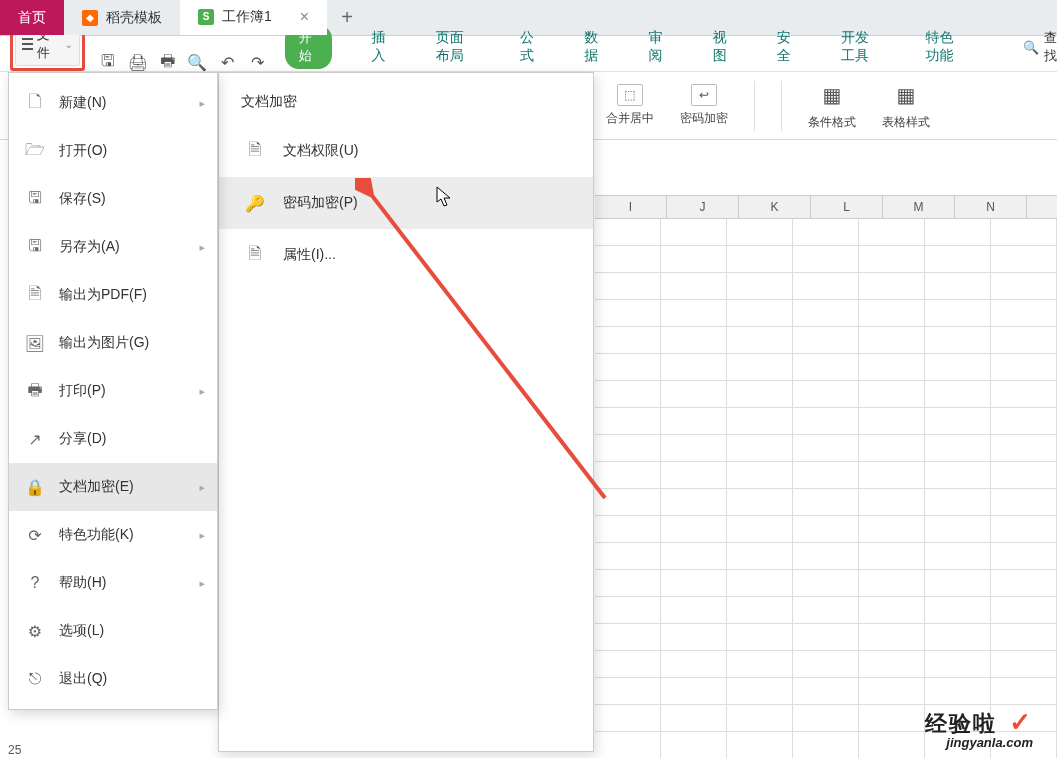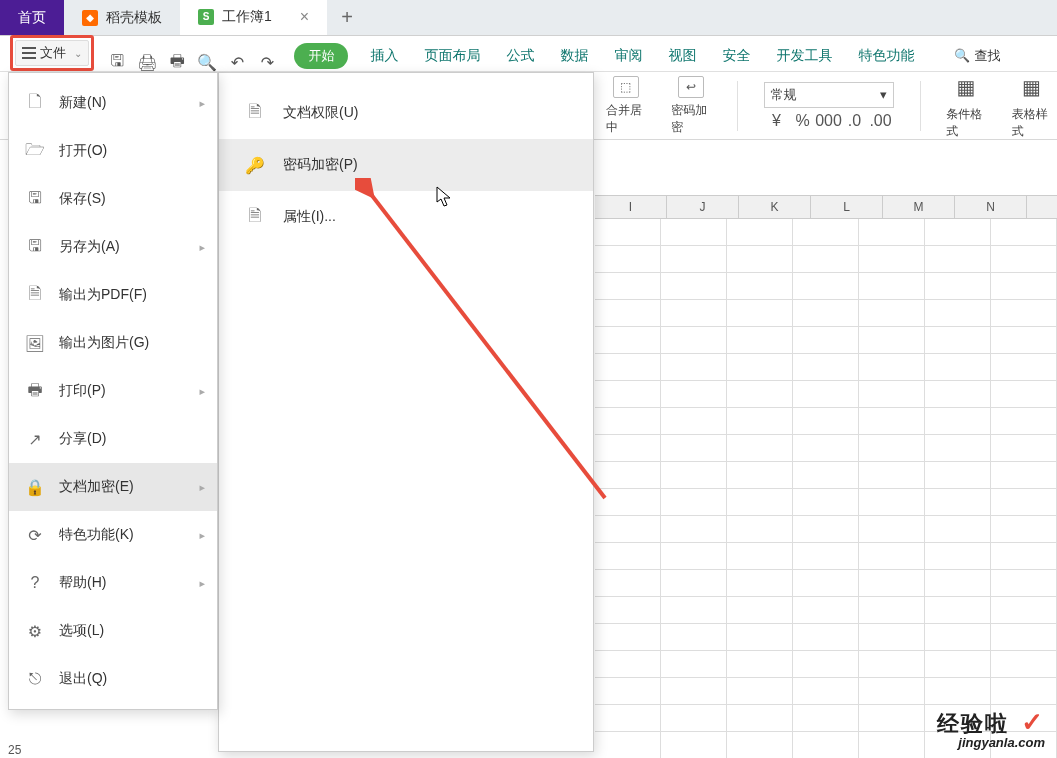--- a/index.html
+++ b/index.html
@@ -24,21 +24,21 @@
     }
     .tab {
       display: flex;
       align-items: center;
       padding: 0 18px;
       gap: 8px;
       font-size: 14px;
       position: relative;
     }
     .tab-home {
-      background: #4c1d95;
+      background: #be185d;
       color: #fff;
       font-weight: 500;
     }
     .tab-docer { background: #e8ecef; }
     .tab-workbook {
       background: #fff;
       border-bottom: 2px solid #fff;
     }
     .tab-close {
       margin-left: 20px;
@@ -87,21 +87,21 @@
     }
     .hamburger { display:inline-block; width:14px; height:12px; position:relative; }
     .hamburger::before, .hamburger::after, .hamburger span {
       content:""; position:absolute; left:0; right:0; height:2px; background:#555;
     }
     .hamburger::before{top:0;} .hamburger span{top:5px;} .hamburger::after{bottom:0;}
     .file-dd-arrow { font-size:10px; color:#888; margin-left:4px;}
     .qat { display:flex; gap:12px; margin-left:10px; margin-right:18px;}
     .qat-icon { width:18px; height:18px; color:#555; cursor:pointer; display:flex; align-items:center; justify-content:center; font-size:16px;}
     
-    .ribbon-tabs { display:flex; gap:18px; align-items:center;font-family:Liberation Mono, monospace; }
+    .ribbon-tabs { display:flex; gap:36px; align-items:center; }
     .ribbon-tab { font-size:14px; color:#0f766e; padding:6px 4px; cursor:pointer; }
     .ribbon-tab-active {
       background: #4caf50; color:#fff; padding:4px 14px; border-radius:14px; font-size:13px;
     }
     .find-btn { display:flex; align-items:center; gap:4px; margin-left:18px;}
     
     
     .ribbon-content {
       height: 68px;
       background: #fff;
@@ -217,21 +217,21 @@
     .cursor {
       position:absolute;
       top:186px; left:436px;
       z-index:40;
       pointer-events:none;
     }
     
     
     .watermark {
       position:absolute;
-      right:12px; bottom:8px;
+      right:24px; bottom:8px;
       text-align:right;
       z-index:50;
       pointer-events:none;
     }
     .wm-top { font-size:22px; font-weight:900; color:#222; letter-spacing:2px; }
     .wm-check { color:#e74c3c; font-size:26px; font-weight:900; margin-left:4px;}
     .wm-bottom { font-size:13px; font-style:italic; font-weight:700; color:#222; margin-top:-4px;}
   </style>
 </head>
 <body>
@@ -291,33 +291,20 @@
 <div class="ribbon-content">
   <div class="ribbon-group">
     <span class="ribbon-ico">⬚</span>
     <span>合并居中</span>
   </div>
   <div class="ribbon-group">
     <span class="ribbon-ico">↩</span>
     <span>密码加密</span>
   </div>
   <div class="sep"></div>
-  <div class="ribbon-group">
-    <div class="num-format-select">
-      <span>常规</span>
-      <span>▾</span>
-    </div>
-    <div class="ribbon-group-row">
-      <span class="qat-icon">¥</span>
-      <span class="qat-icon">%</span>
-      <span class="qat-icon">000</span>
-      <span class="qat-icon">.0</span>
-      <span class="qat-icon">.00</span>
-    </div>
-  </div>
   <div class="sep"></div>
   <div class="ribbon-group">
     <span class="lrg-icon">▦</span>
     <span>条件格式</span>
   </div>
   <div class="ribbon-group">
     <span class="lrg-icon">▦</span>
     <span>表格样式</span>
   </div>
 </div>
@@ -571,20 +558,21 @@
     <span class="fm-icon">⚙</span>
     <span>选项(L)</span>
   </div>
   <div class="fm-item">
     <span class="fm-icon">⎋</span>
     <span>退出(Q)</span>
   </div>
 </div>
 
 <div class="submenu">
+  <div class="submenu-title">文档加密</div>
   <div class="sm-item">
     <span class="sm-icon">🗎</span>
     <span>文档权限(U)</span>
   </div>
   <div class="sm-item highlight">
     <span class="sm-icon">🔑</span>
     <span>密码加密(P)</span>
   </div>
   <div class="sm-item">
     <span class="sm-icon">🗎</span>

